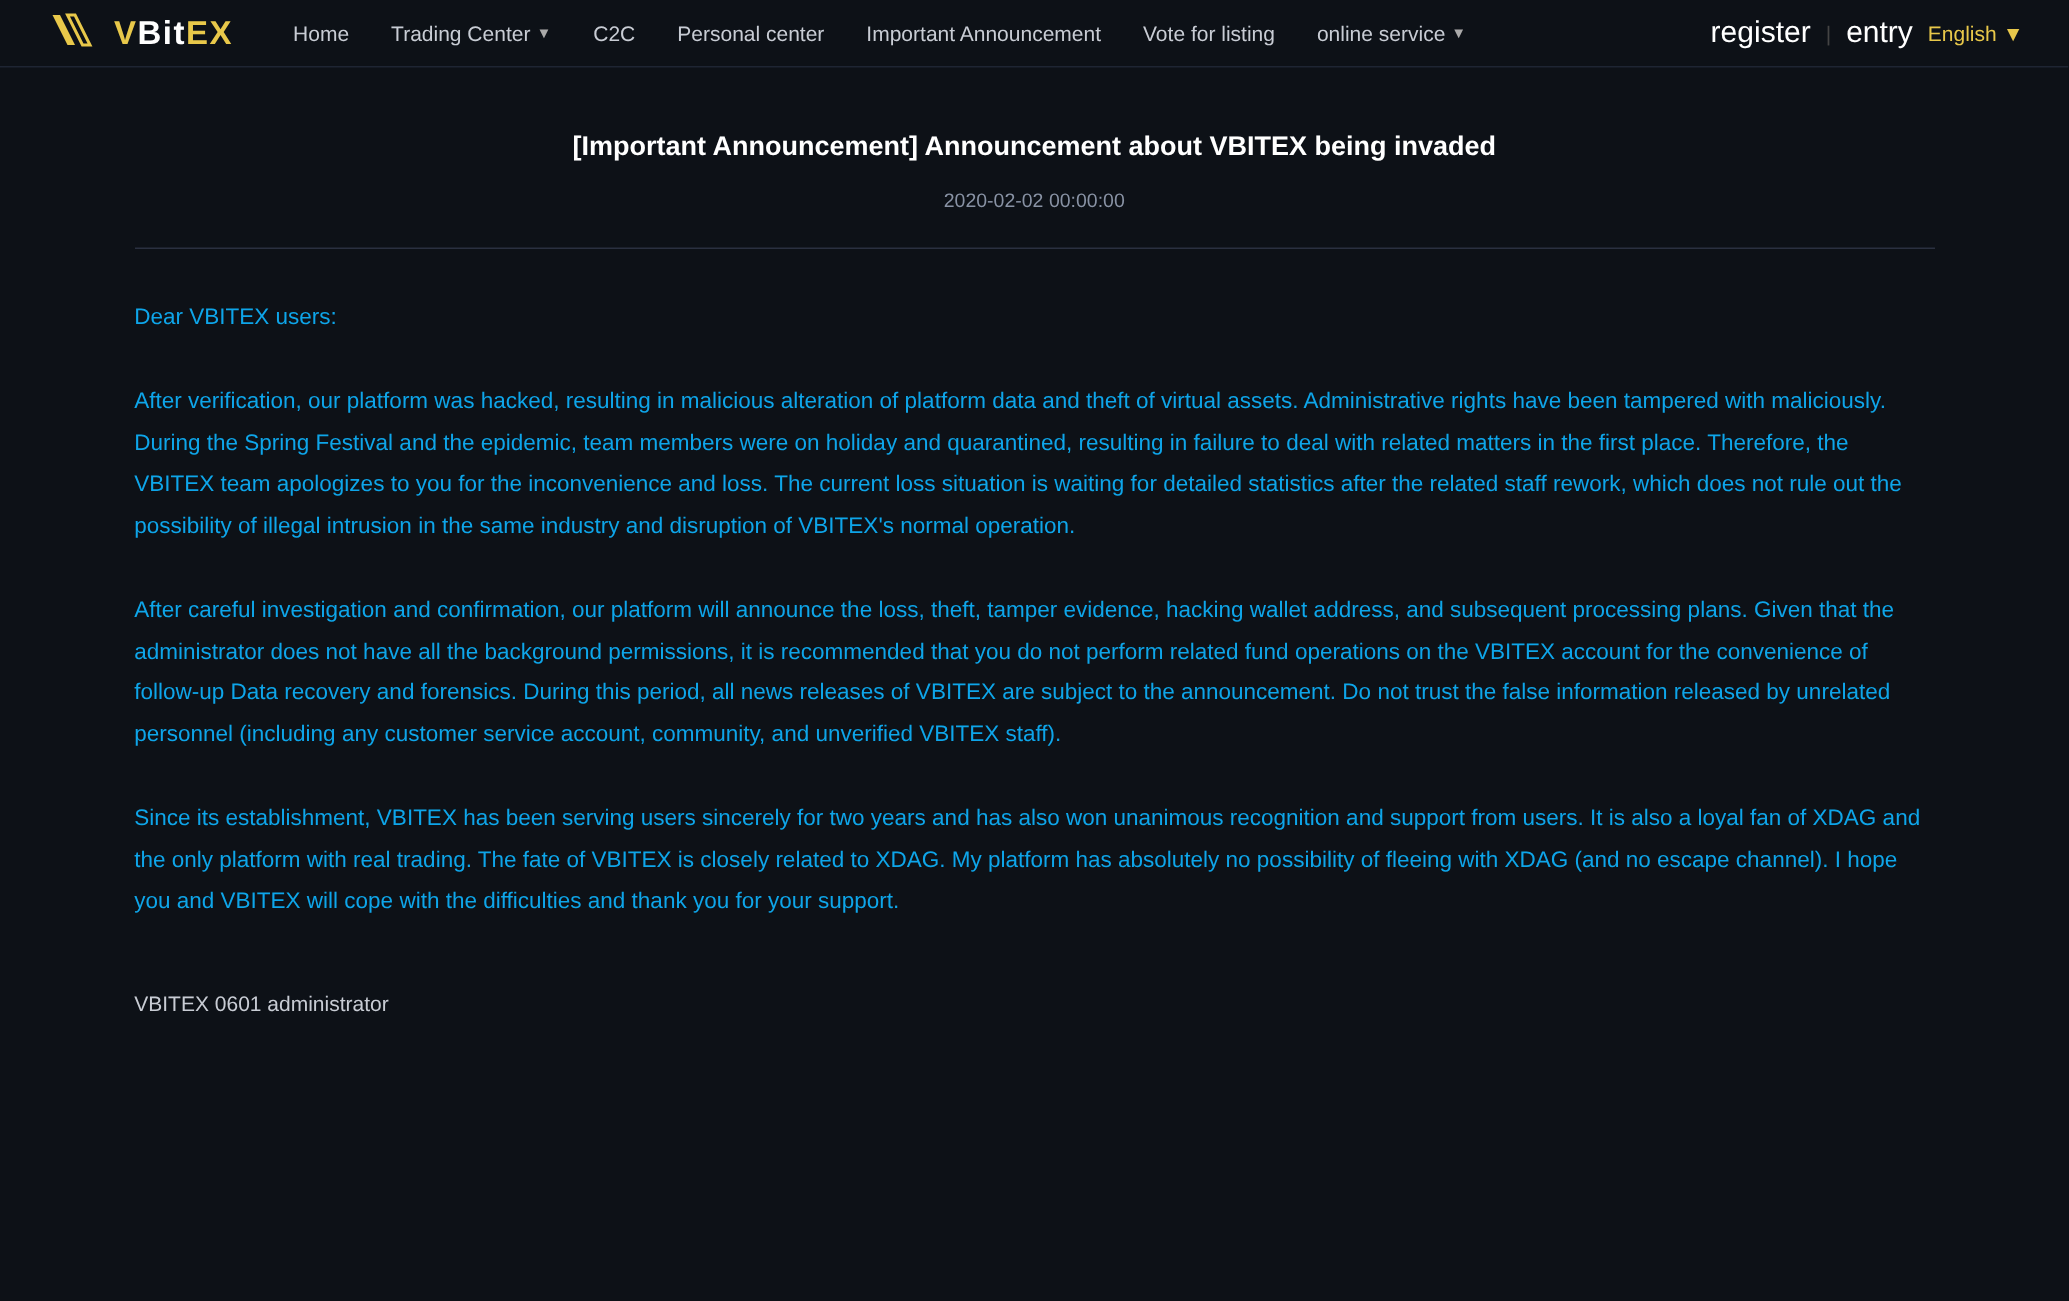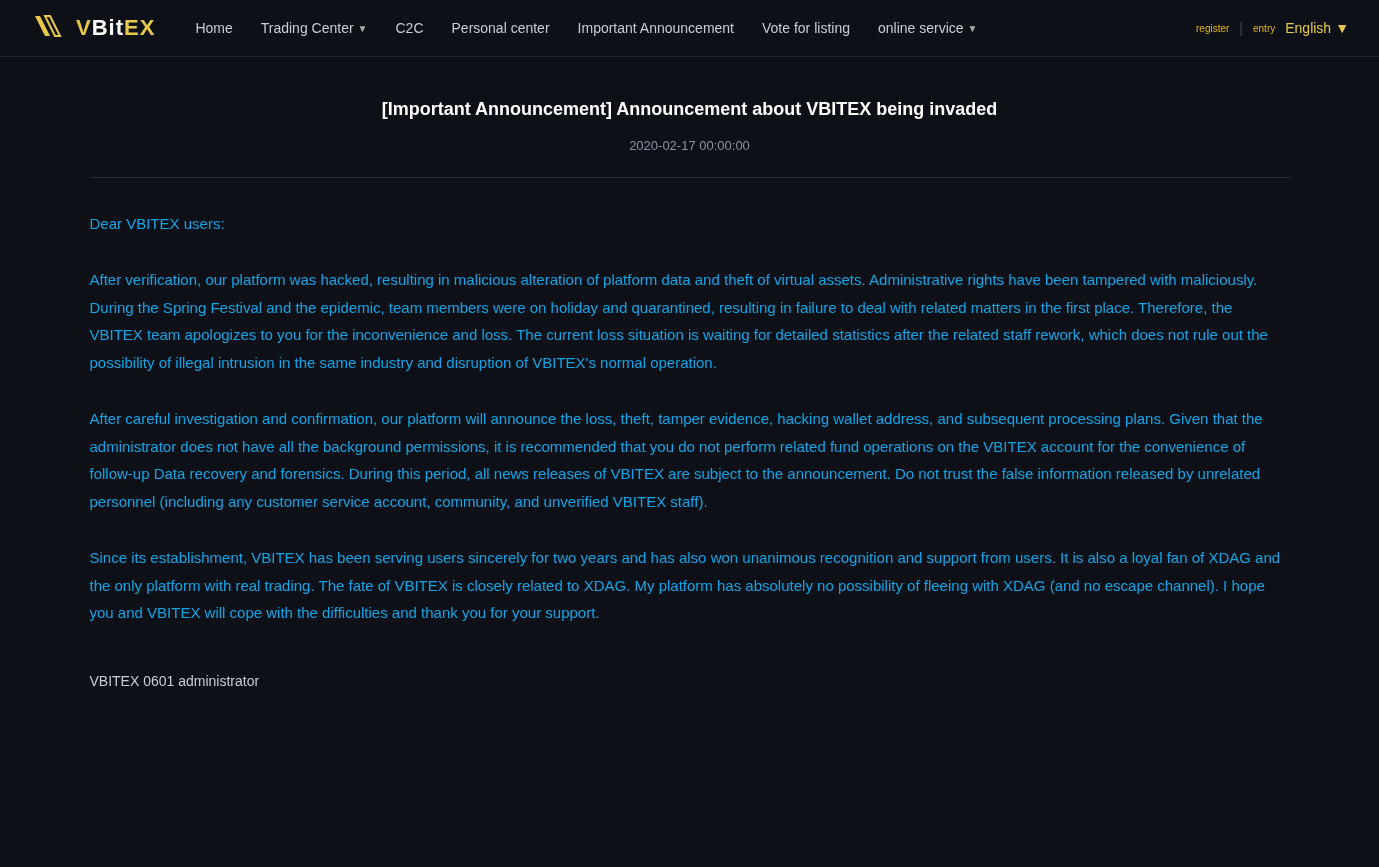--- a/index.html
+++ b/index.html
@@ -10,21 +10,21 @@
       min-height: 867px;
     }
 
     
     .navbar {
       background-color: #0d1117;
       border-bottom: 1px solid #1e2533;
       display: flex;
       align-items: center;
       padding: 12px 30px;
-      height: 57px;
+      height: 45px;
       position: relative;
     }
     .logo-area {
       display: flex;
       align-items: center;
       margin-right: 40px;
       flex-shrink: 0;
     }
     .logo-icon {
       width: 40px;
@@ -60,23 +60,23 @@
       font-size: 10px;
       color: #aaa;
     }
     .nav-right {
       display: flex;
       align-items: center;
       gap: 10px;
       flex-shrink: 0;
     }
     .nav-right a {
-      color: #eab308;
+      color: #ffffff;
       text-decoration: none;
-      font-size: 10px;
+      font-size: 20px;
       cursor: pointer;
     }
     .nav-divider {
       color: #444;
       font-size: 14px;
     }
     .lang-btn {
       color: #e8c84a;
       font-size: 14px;
       cursor: pointer;
@@ -171,21 +171,21 @@
     <a>entry</a>
     <span class="lang-btn">
       <span>English</span>
       <span>▼</span>
     </span>
   </div>
 </nav>
 
 <div class="main-content">
   <h1 class="article-title">[Important Announcement] Announcement about VBITEX being invaded</h1>
-  <div class="article-date">2020-02-17 00:00:00</div>
+  <div class="article-date">2020-02-02 00:00:00</div>
   <hr class="divider">
 
   <div class="article-body">
     <p class="greeting">Dear VBITEX users:</p>
     <p>After verification, our platform was hacked, resulting in malicious alteration of platform data and theft of virtual assets. Administrative rights have been tampered with maliciously. During the Spring Festival and the epidemic, team members were on holiday and quarantined, resulting in failure to deal with related matters in the first place. Therefore, the VBITEX team apologizes to you for the inconvenience and loss. The current loss situation is waiting for detailed statistics after the related staff rework, which does not rule out the possibility of illegal intrusion in the same industry and disruption of VBITEX's normal operation.</p>
     <p>After careful investigation and confirmation, our platform will announce the loss, theft, tamper evidence, hacking wallet address, and subsequent processing plans. Given that the administrator does not have all the background permissions, it is recommended that you do not perform related fund operations on the VBITEX account for the convenience of follow-up Data recovery and forensics. During this period, all news releases of VBITEX are subject to the announcement. Do not trust the false information released by unrelated personnel (including any customer service account, community, and unverified VBITEX staff).</p>
     <p>Since its establishment, VBITEX has been serving users sincerely for two years and has also won unanimous recognition and support from users. It is also a loyal fan of XDAG and the only platform with real trading. The fate of VBITEX is closely related to XDAG. My platform has absolutely no possibility of fleeing with XDAG (and no escape channel). I hope you and VBITEX will cope with the difficulties and thank you for your support.</p>
   </div>
 
   <div class="article-footer">

